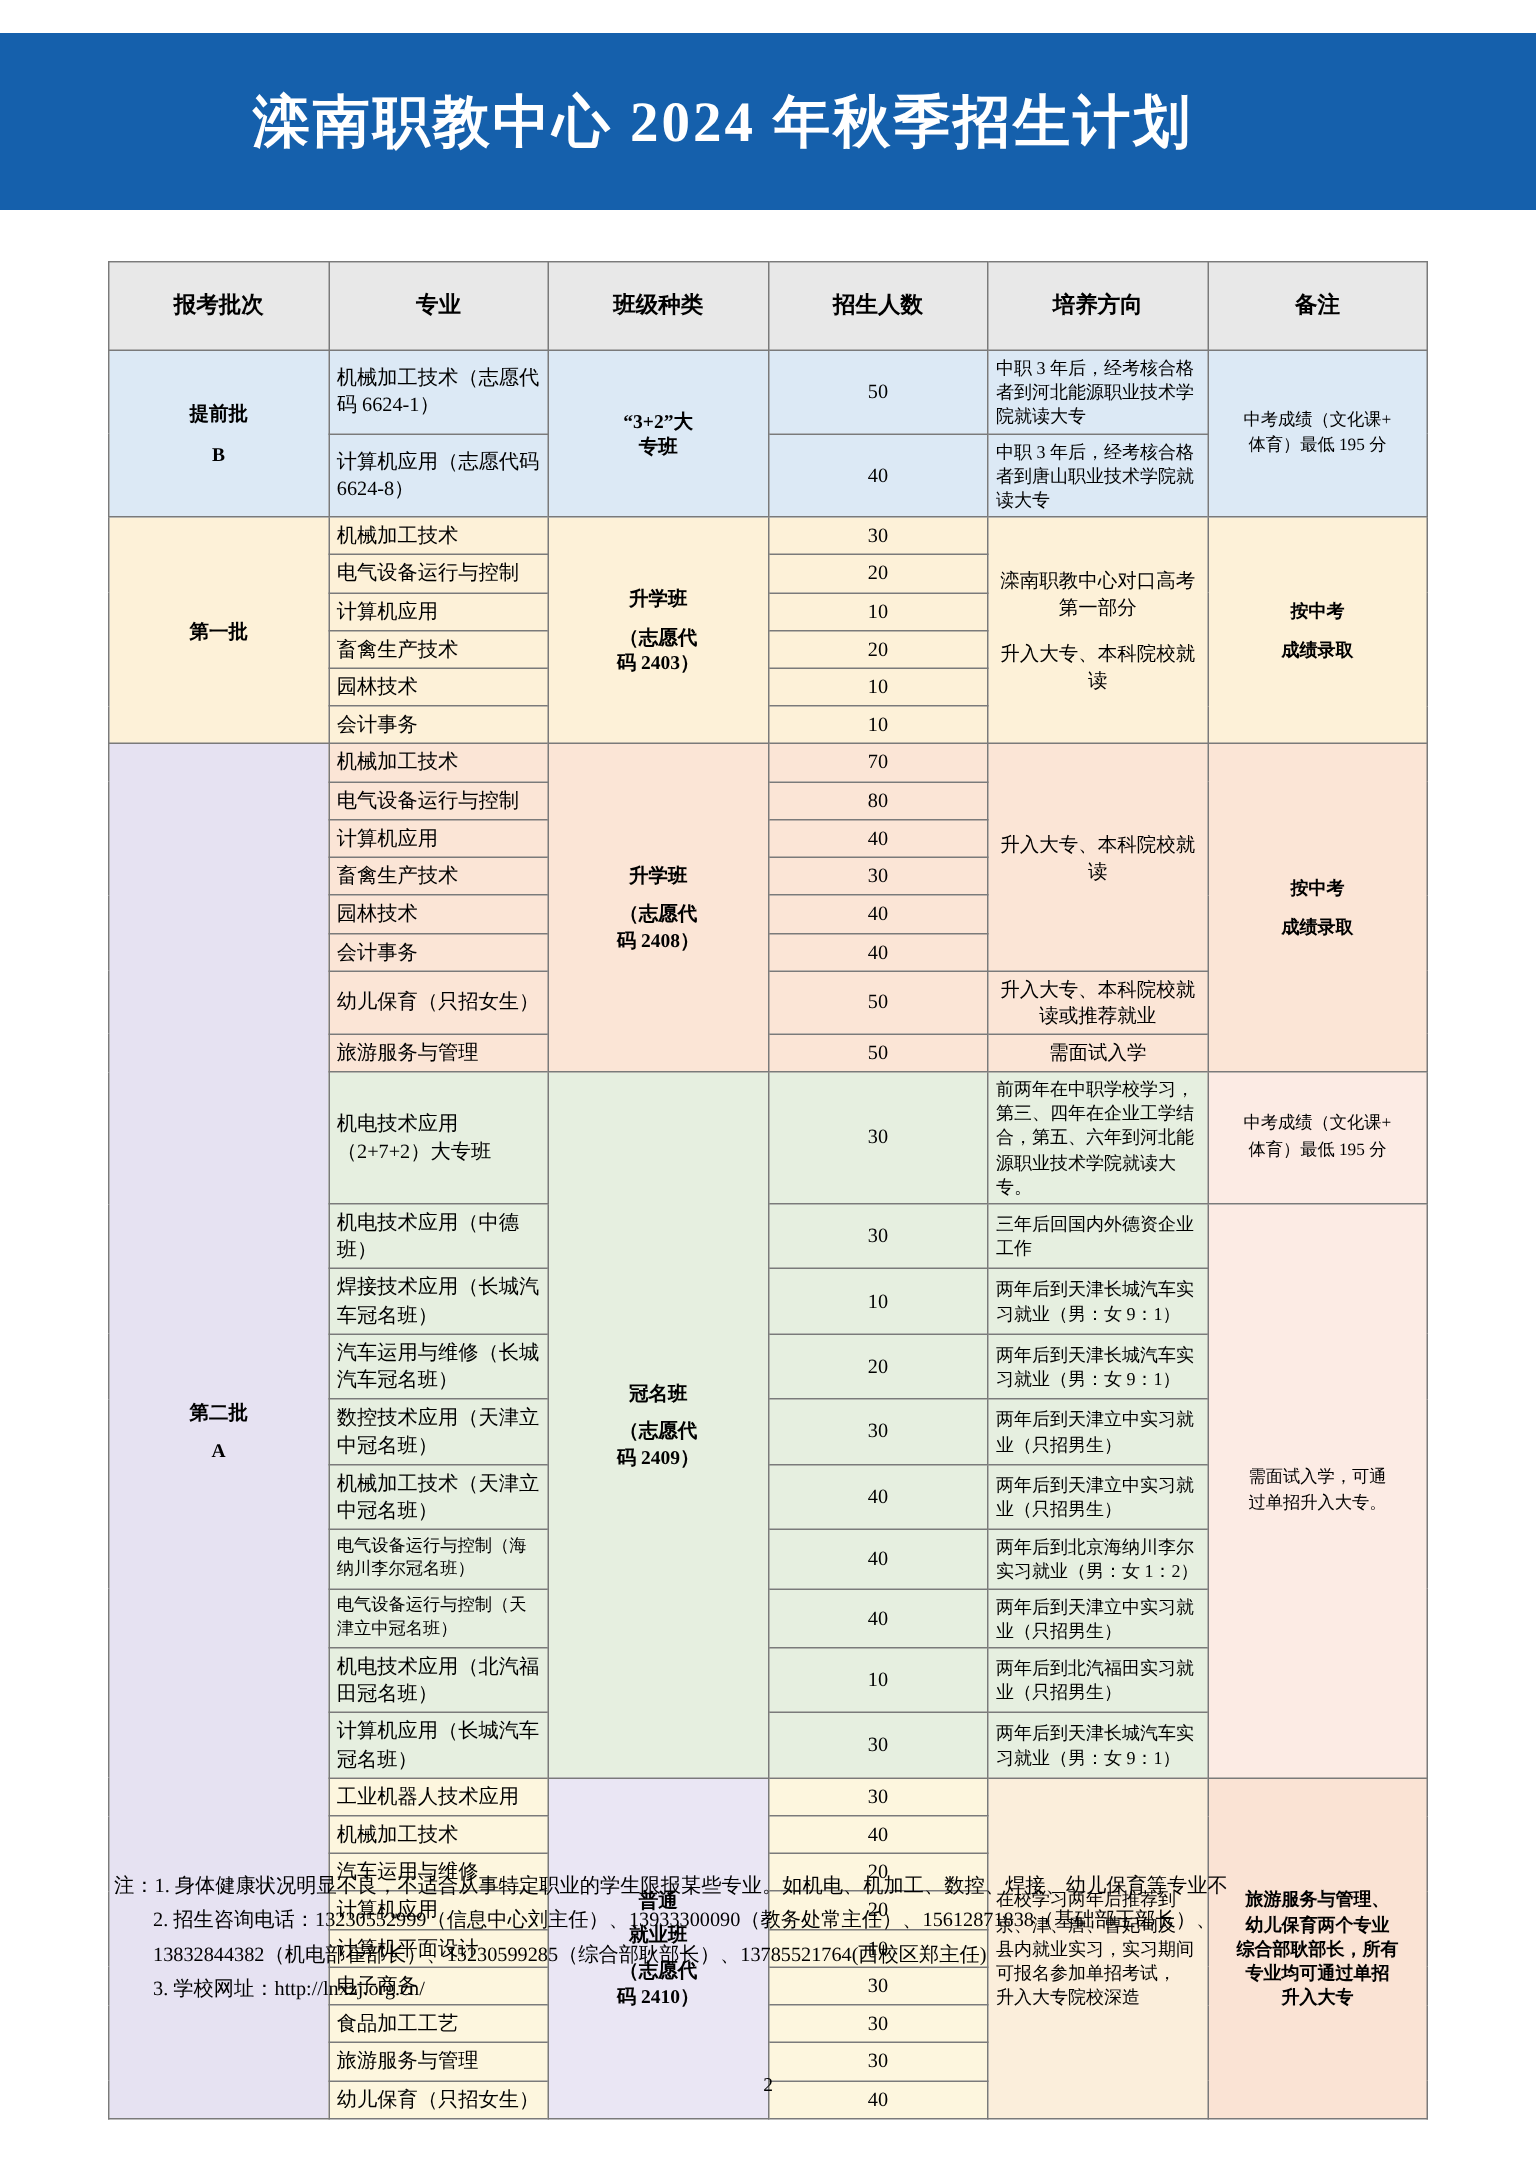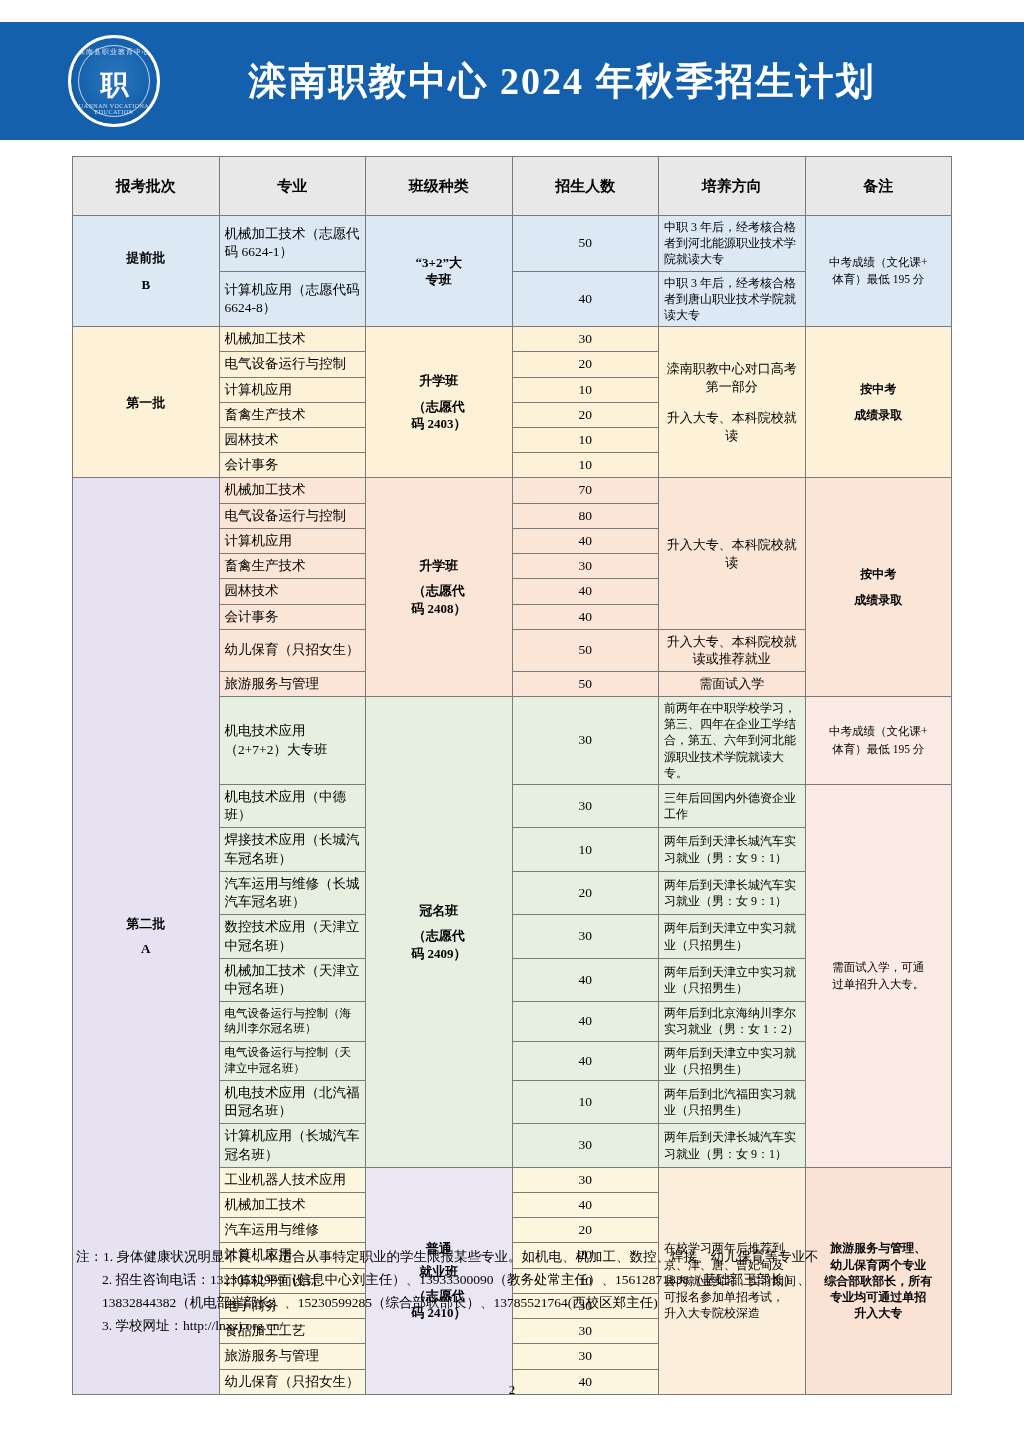--- a/index.html
+++ b/index.html
@@ -73,21 +73,21 @@
     color: #ffffff;
     font-size: 38px;
     font-weight: bold;
     letter-spacing: 2px;
     padding-right: 60px;
     font-family: "Liberation Serif", "DejaVu Serif", serif;
   }
   table.plan {
     position: absolute;
     left: 72px;
-    top: 156px;
+    top: 174px;
     width: 880px;
     border-collapse: collapse;
     table-layout: fixed;
     font-size: 12.5px;
   }
   table.plan td, table.plan th {
     border: 1px solid #7a7a7a;
     padding: 3px 5px;
     vertical-align: middle;
     line-height: 1.35;
@@ -137,26 +137,20 @@
     left: 0; right: 0;
     top: 1382px;
     text-align: center;
     font-size: 13px;
   }
 </style>
 </head>
 <body>
 
 <div class="header-band">
-  <div class="logo">
-    <div class="logo-ring"></div>
-    <div class="logo-top">滦南县职业教育中心</div>
-    <div class="logo-mark">职</div>
-    <div class="logo-bottom">LUANNAN VOCATIONAL EDUCATION</div>
-  </div>
   <div class="doc-title">滦南职教中心 2024 年秋季招生计划</div>
 </div>
 
 <table class="plan">
   <tbody>
       <tr class="hdr">
     <td>报考批次</td>
     <td>专业</td>
     <td>班级种类</td>
     <td>招生人数</td>

